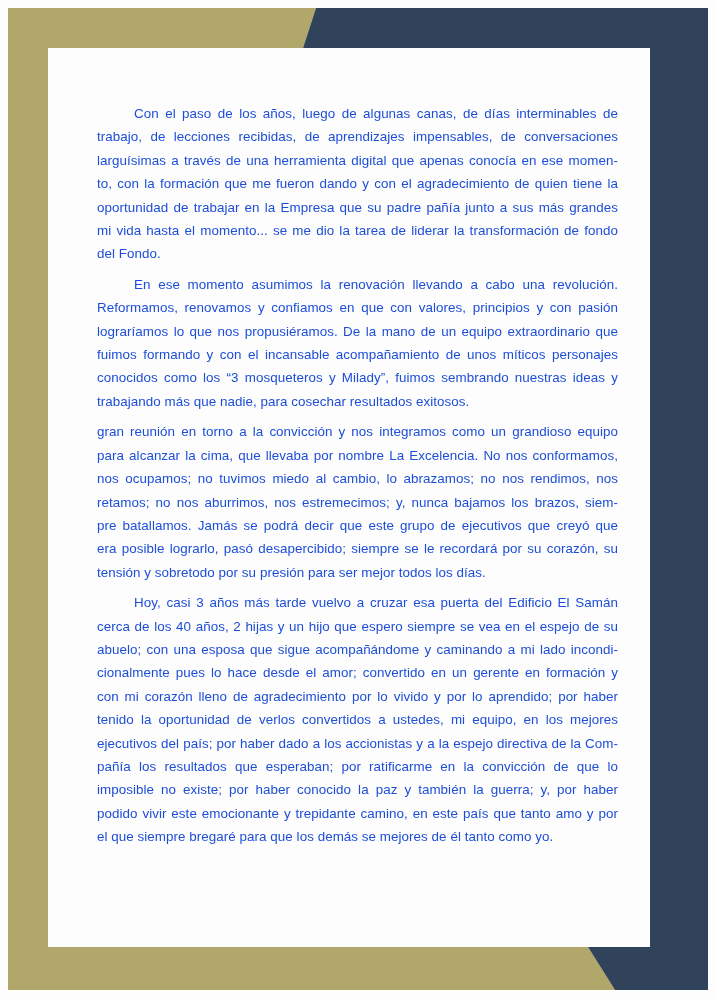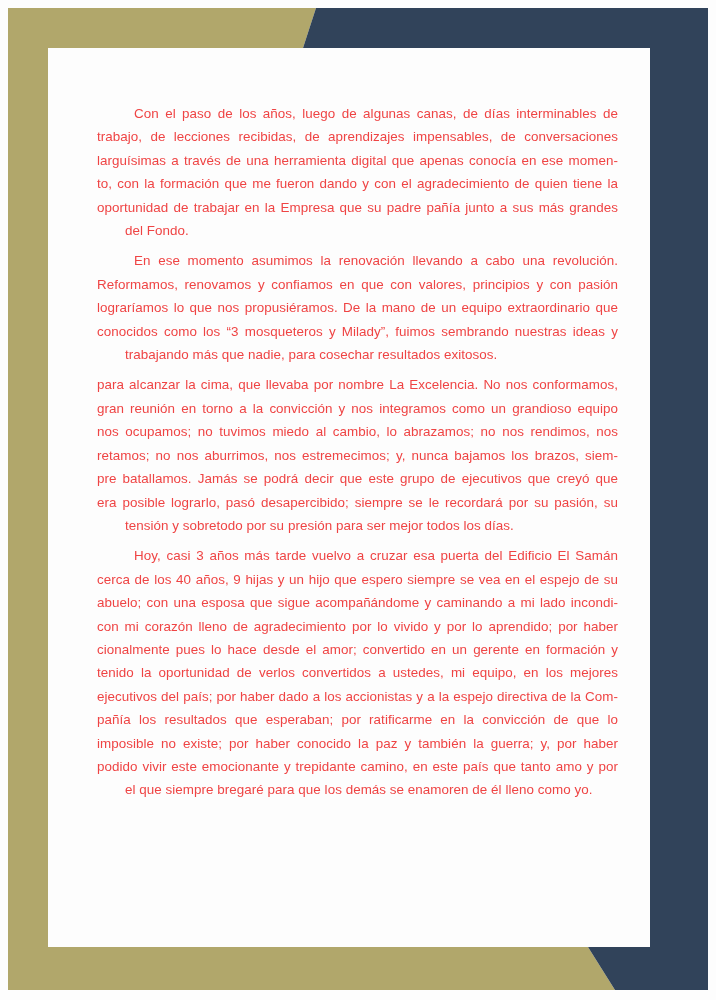--- a/index.html
+++ b/index.html
@@ -28,67 +28,69 @@
     color: #2e2e2e;
     letter-spacing: 0.05px;
   }
   .para { margin: 0 0 7px 0; }
   .line {
     text-align: justify;
     text-align-last: justify;
     white-space: nowrap;
   }
   .line.first { margin-left: 37px; }
-  .line.last { text-align-last: left; white-space: normal; margin-left: 28px; }
+  .line.last { text-align-last: left; white-space: normal; }
 </style>
 </head>
 <body>
 
 <div class="scan-page">
 
   <svg class="border-svg" viewBox="0 0 716 1000" xmlns="http://www.w3.org/2000/svg" aria-hidden="true">
 
     <path d="M8,8 L316,8 L303,48 L48,48 L48,947 L588,947 L615,990 L8,990 Z" fill="#b1a76b"></path>
 
     <path d="M316,8 L708,8 L708,990 L615,990 L588,947 L650,947 L650,48 L303,48 Z" fill="#31435a"></path>
   </svg>
 
-  <div class="doc-text" style="color: #ef4444;">
+  <div class="doc-text" style="color: #1d4ed8;">
       <div class="para">
         <div class="line first">Con el paso de los años, luego de algunas canas, de días interminables de</div>
         <div class="line">trabajo, de lecciones recibidas, de aprendizajes impensables, de conversaciones</div>
         <div class="line">larguísimas a través de una herramienta digital que apenas conocía en ese momen-</div>
         <div class="line">to, con la formación que me fueron dando y con el agradecimiento de quien tiene la</div>
         <div class="line">oportunidad de trabajar en la Empresa que su padre pañía junto a sus más grandes</div>
+        <div class="line">mi vida hasta el momento... se me dio la tarea de liderar la transformación de fondo</div>
         <div class="line last">del Fondo.</div>
       </div>
       <div class="para">
         <div class="line first">En ese momento asumimos la renovación llevando a cabo una revolución.</div>
         <div class="line">Reformamos, renovamos y confiamos en que con valores, principios y con pasión</div>
         <div class="line">lograríamos lo que nos propusiéramos. De la mano de un equipo extraordinario que</div>
+        <div class="line">fuimos formando y con el incansable acompañamiento de unos míticos personajes</div>
         <div class="line">conocidos como los “3 mosqueteros y Milady”, fuimos sembrando nuestras ideas y</div>
         <div class="line last">trabajando más que nadie, para cosechar resultados exitosos.</div>
       </div>
       <div class="para">
+        <div class="line">gran reunión en torno a la convicción y nos integramos como un grandioso equipo</div>
         <div class="line">para alcanzar la cima, que llevaba por nombre La Excelencia. No nos conformamos,</div>
-        <div class="line">gran reunión en torno a la convicción y nos integramos como un grandioso equipo</div>
         <div class="line">nos ocupamos; no tuvimos miedo al cambio, lo abrazamos; no nos rendimos, nos</div>
         <div class="line">retamos; no nos aburrimos, nos estremecimos; y, nunca bajamos los brazos, siem-</div>
         <div class="line">pre batallamos. Jamás se podrá decir que este grupo de ejecutivos que creyó que</div>
-        <div class="line">era posible lograrlo, pasó desapercibido; siempre se le recordará por su pasión, su</div>
+        <div class="line">era posible lograrlo, pasó desapercibido; siempre se le recordará por su corazón, su</div>
         <div class="line last">tensión y sobretodo por su presión para ser mejor todos los días.</div>
       </div>
       <div class="para">
         <div class="line first">Hoy, casi 3 años más tarde vuelvo a cruzar esa puerta del Edificio El Samán</div>
-        <div class="line">cerca de los 40 años, 9 hijas y un hijo que espero siempre se vea en el espejo de su</div>
+        <div class="line">cerca de los 40 años, 2 hijas y un hijo que espero siempre se vea en el espejo de su</div>
         <div class="line">abuelo; con una esposa que sigue acompañándome y caminando a mi lado incondi-</div>
+        <div class="line">cionalmente pues lo hace desde el amor; convertido en un gerente en formación y</div>
         <div class="line">con mi corazón lleno de agradecimiento por lo vivido y por lo aprendido; por haber</div>
-        <div class="line">cionalmente pues lo hace desde el amor; convertido en un gerente en formación y</div>
         <div class="line">tenido la oportunidad de verlos convertidos a ustedes, mi equipo, en los mejores</div>
         <div class="line">ejecutivos del país; por haber dado a los accionistas y a la espejo directiva de la Com-</div>
         <div class="line">pañía los resultados que esperaban; por ratificarme en la convicción de que lo</div>
         <div class="line">imposible no existe; por haber conocido la paz y también la guerra; y, por haber</div>
         <div class="line">podido vivir este emocionante y trepidante camino, en este país que tanto amo y por</div>
-        <div class="line last">el que siempre bregaré para que los demás se enamoren de él lleno como yo.</div>
+        <div class="line last">el que siempre bregaré para que los demás se mejores de él tanto como yo.</div>
       </div>
     </div>
 
 </div>
 
 </body></html>

